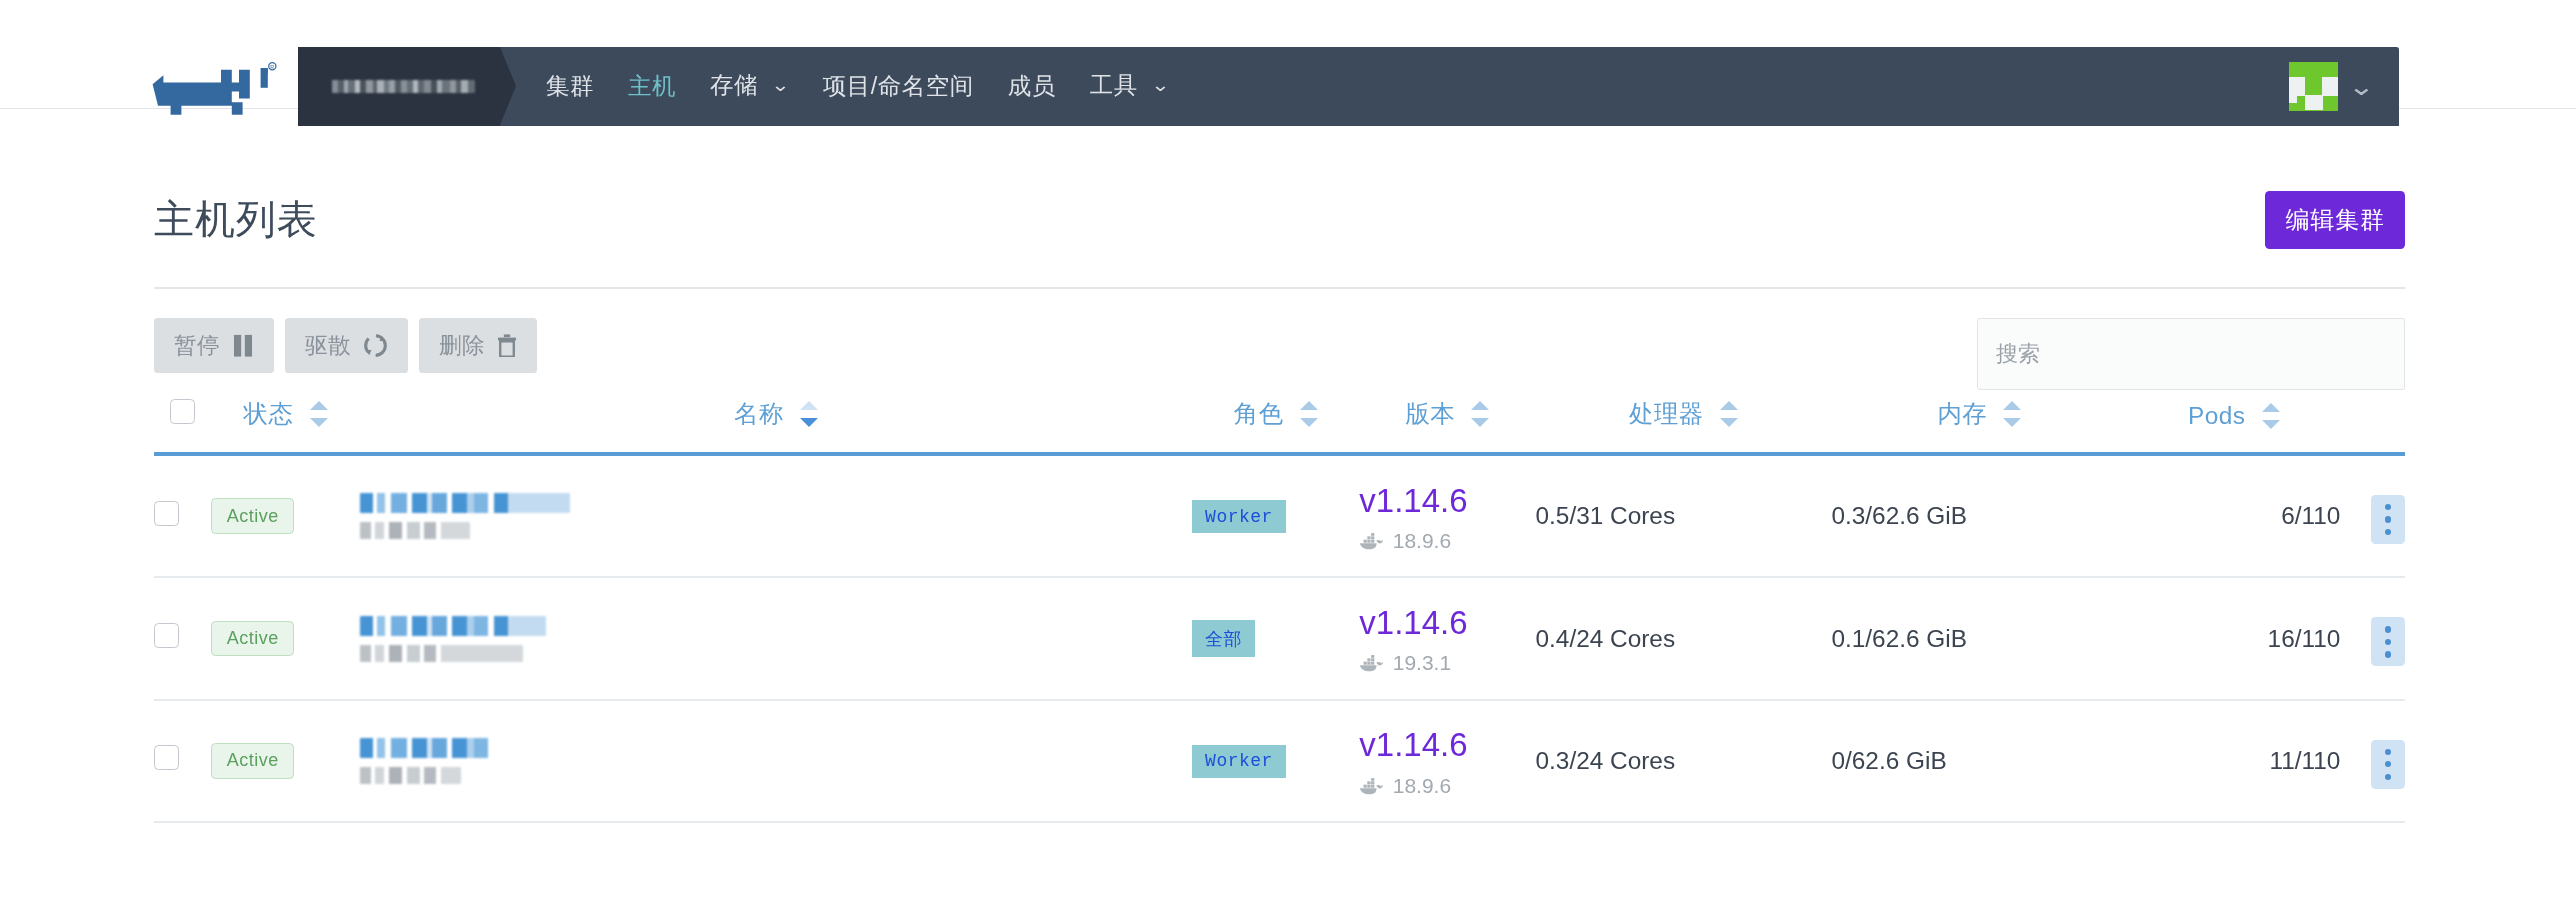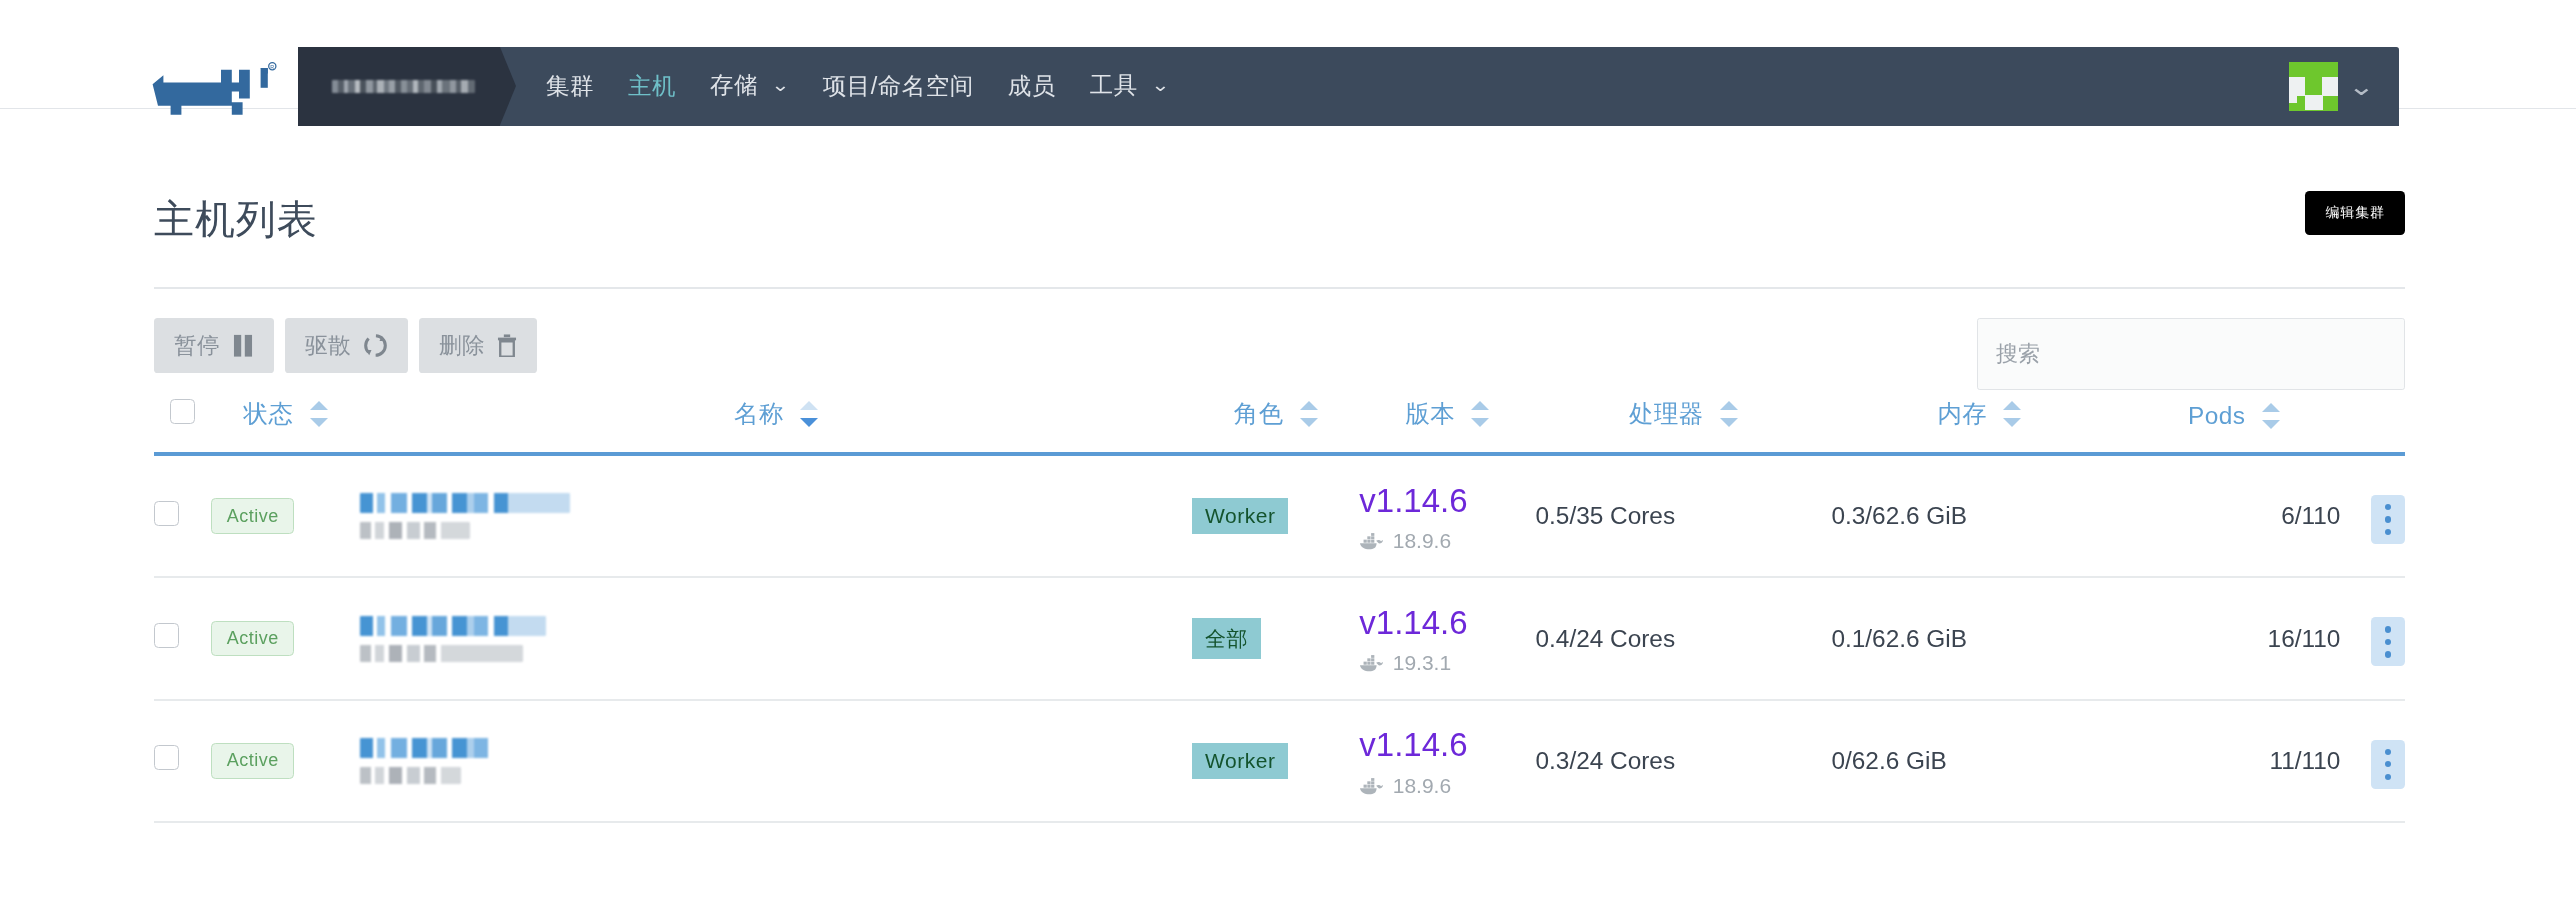--- a/index.html
+++ b/index.html
@@ -150,23 +150,23 @@
     font-size: 40px;
     color: #3e4b5b;
     font-weight: 400;
     letter-spacing: 0.9px;
     position: absolute;
     left: 0; top: 7.2px;
   }
   .btn-primary {
     position: absolute;
     right: 0; top: 6.3px;
-    background: #000000;
+    background: #6d28d9;
     color: #ffffff;
-    font-size: 14px;
+    font-size: 24px;
     border: none;
     border-radius: 4.5px;
     padding: 12.7px 20px;
     cursor: pointer;
     font-family: inherit;
     letter-spacing: 0.9px;
   }
   .head-rule {
     position: absolute;
     left: 154px; top: 287px;
@@ -293,24 +293,25 @@
     border: 1.8px solid #bedfc0;
     border-radius: 4.5px;
     color: #5ba05f;
     font-size: 18px;
     padding: 6.3px 14.5px;
     letter-spacing: 0.5px;
   }
   .badge-role {
     display: inline-block;
     background: #8ecad2;
-    color: #14532d;
-    font-size: 21px;
+    color: #1d4ed8;
+    font-size: 18px;
     padding: 6.3px 12.7px;
     letter-spacing: 0.5px;
+    font-family: Liberation Mono, monospace;
   }
 
   .hostname {
     color: #3d8fd1;
     font-size: 24.4px;
     line-height: 1.25;
     cursor: pointer;
     display: block;
   }
   .rd-name {
@@ -567,21 +568,21 @@
                 <rect x="13.4" y="4.8" width="3.6" height="3.2"></rect>
                   <rect x="13.4" y="1.2" width="3.6" height="3.1"></rect>
                 <path d="M1 12.5 H19.5 C19.5 17.5 16 19.2 11.5 19.2 C6 19.2 2 17 1 12.5 Z"></path>
                 <path d="M19 9.8 C21.3 8 23.6 9.1 24.6 10.2 C25.6 8.9 26.6 9.4 26.6 9.4 C26.2 11.6 24.2 12.9 21.8 12.6 Z"></path>
               </g>
             </svg>
           </span>
           <span>18.9.6</span>
         </div>
       </td>
-      <td class="t-c">0.5/35 Cores</td>
+      <td class="t-c">0.5/31 Cores</td>
       <td class="t-c">0.3/62.6 GiB</td>
       <td class="t-r">6/110</td>
       <td class="t-r">
         <span class="kebab">
             <i></i>
             <i></i>
             <i></i>
           </span>
       </td>
     </tr>

